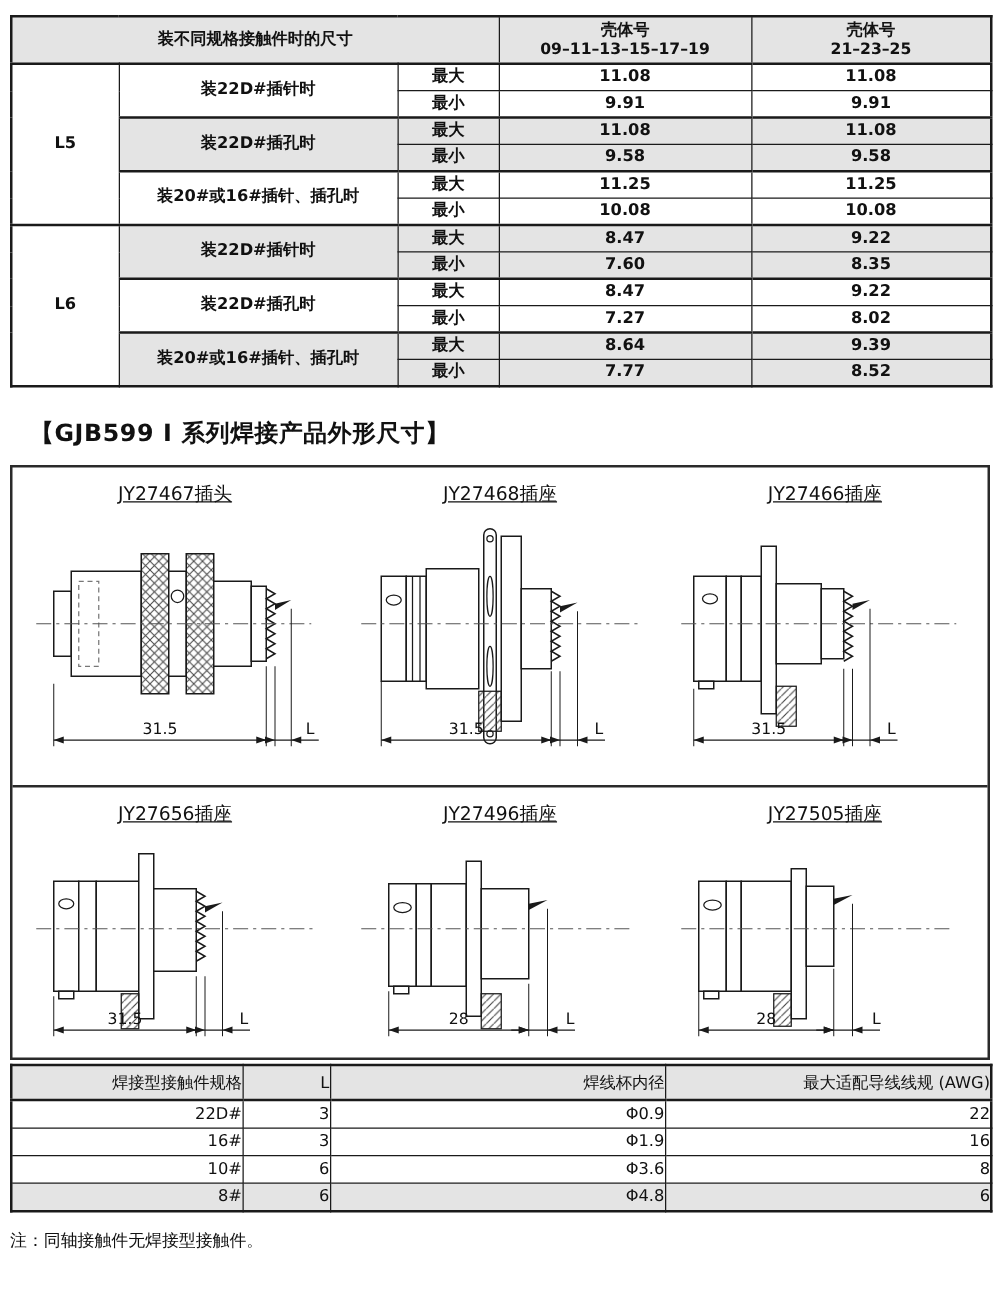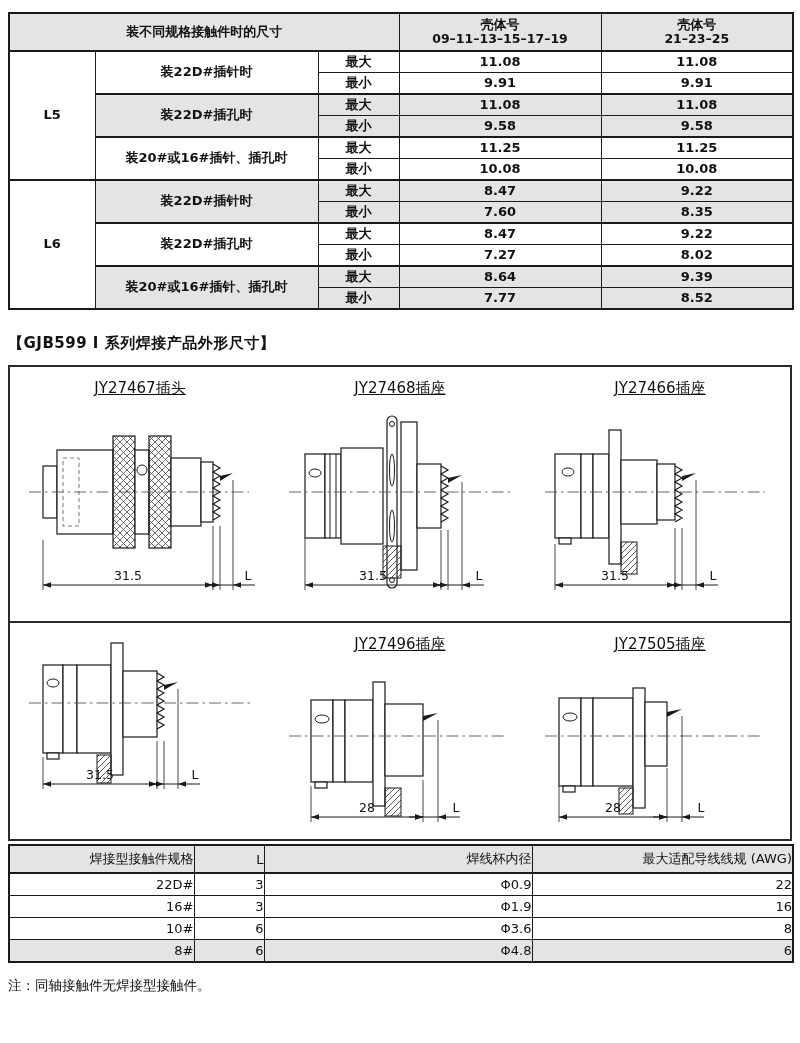--- a/index.html
+++ b/index.html
@@ -18,21 +18,21 @@
   .blk-top{border-top:2px solid #1a1a1a !important;}
 
   .solder-table{border:2px solid #1a1a1a;margin-top:3px;}
   .solder-table th,.solder-table td{border:1px solid #1a1a1a;text-align:right;
       padding:0;font-weight:normal;}
   .solder-table th{background:#e4e4e4;height:26px;border-bottom:2px solid #1a1a1a;}
   .solder-table td{height:21px;}
   .solder-table tr.alt td{background:#e4e4e4;}
 
   
-  .section-heading{margin:24px 0 12px 0;font-size:15px;font-weight:700;letter-spacing:.5px;}
+  .section-heading{margin:24px 0 12px 16px;font-size:19px;font-weight:700;letter-spacing:.5px;}
   .note{margin-top:14px;font-size:13.5px;}
 
   
   .drawings-box{width:784px;border:2px solid #2a2a2a;box-sizing:border-box;}
   .drawing-row{display:flex;}
   .drawing-row.row1{height:254px;border-bottom:2px solid #2a2a2a;}
   .drawing-row.row2{height:216px;}
   .drawing-cell{width:33.333%;box-sizing:border-box;text-decoration:underline;}
   .drawing-title{text-align:center;font-size:15px;margin-top:12px;margin-bottom:2px;}
   svg.cxn{display:block;margin:0 auto;}
@@ -238,20 +238,21 @@
             <text x="80" y="180" text-anchor="middle" font-size="12.5" fill="#111">31.5</text>
             <line x1="133" y1="185" x2="183" y2="185" stroke="#1a1a1a" stroke-width="1"></line>
             <polygon points="147,185 139,182.2 139,187.8" fill="#1a1a1a"></polygon>
             <polygon points="161,185 169,182.2 169,187.8" fill="#1a1a1a"></polygon>
             <text x="178" y="180" text-anchor="middle" font-size="12.5" fill="#111">L</text>
           </svg>
       </div>
     </div>
     <div class="drawing-row row2">
       <div class="drawing-cell">
+        <div class="drawing-title">JY27656插座</div>
         <svg class="cxn" viewBox="0 0 250 180" width="252" height="180">
             <rect x="28" y="42" width="20" height="88" stroke="#1a1a1a" stroke-width="1.2" fill="#fff"></rect>
             <ellipse cx="38" cy="60" rx="6" ry="4" stroke="#1a1a1a" stroke-width="1" fill="#fff"></ellipse>
             <rect x="32" y="130" width="12" height="6" stroke="#1a1a1a" stroke-width="1.2" fill="#fff"></rect>
             <rect x="48" y="42" width="14" height="88" stroke="#1a1a1a" stroke-width="1.2" fill="#fff"></rect>
             <rect x="62" y="42" width="34" height="88" stroke="#1a1a1a" stroke-width="1.2" fill="#fff"></rect>
             <rect x="96" y="20" width="12" height="132" stroke="#1a1a1a" stroke-width="1.2" fill="#fff"></rect>
             <rect x="82" y="132" width="14" height="28" stroke="#1a1a1a" stroke-width="1" fill="url(#hh)"></rect>
             <rect x="108" y="48" width="34" height="66" stroke="#1a1a1a" stroke-width="1.2" fill="#fff"></rect>
             <path d="M 142 50 L 149 54 L 142 58 L 149 62 L 142 66 L 149 70 L 142 74 L 149 78 L 142 82 L 149 86 L 142 90 L 149 94 L 142 98 L 149 102 L 142 106" stroke="#1a1a1a" stroke-width="1.2" fill="none"></path>

